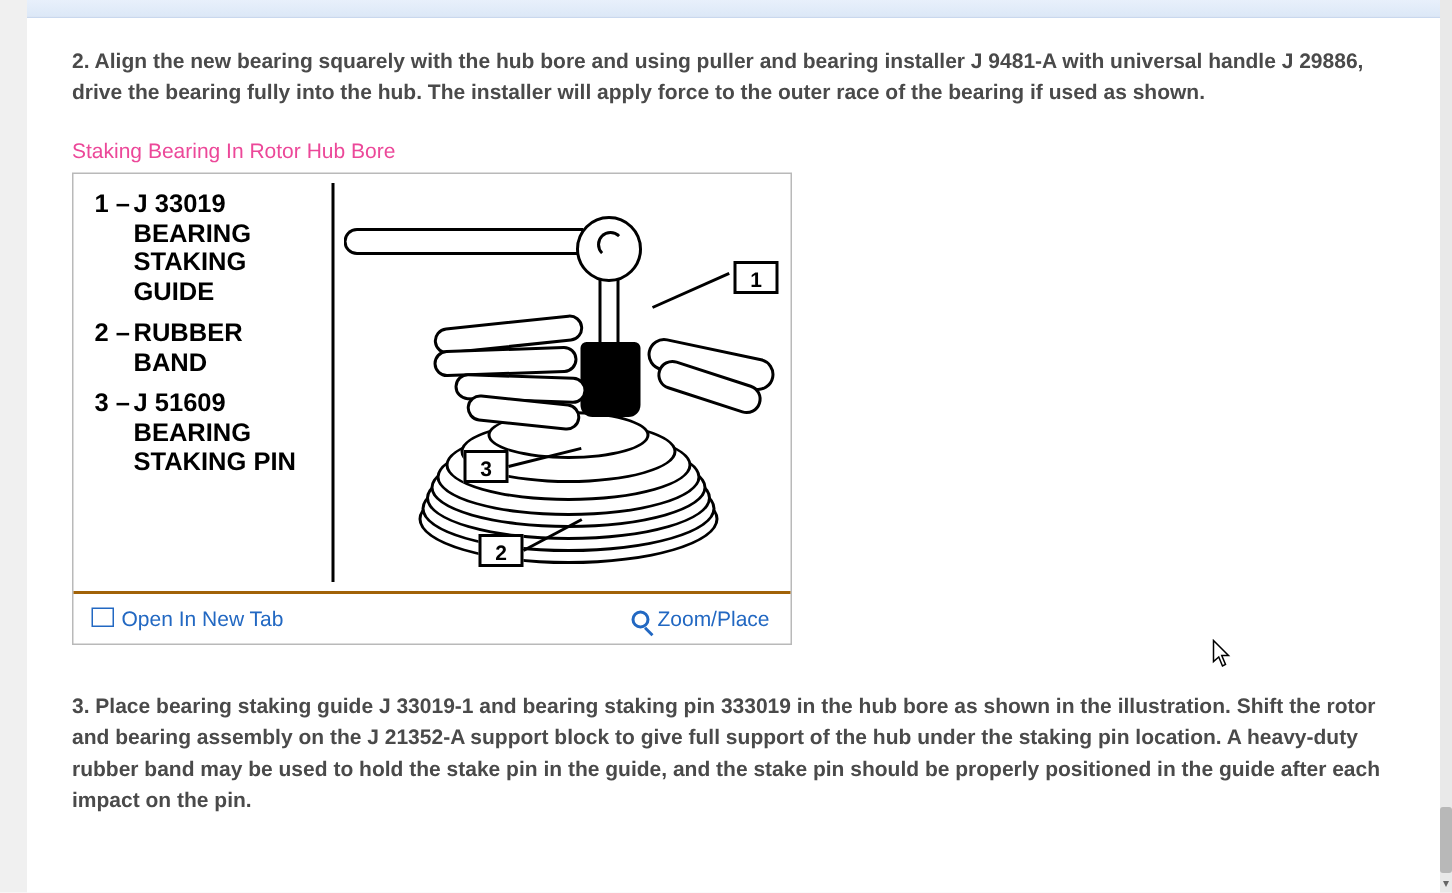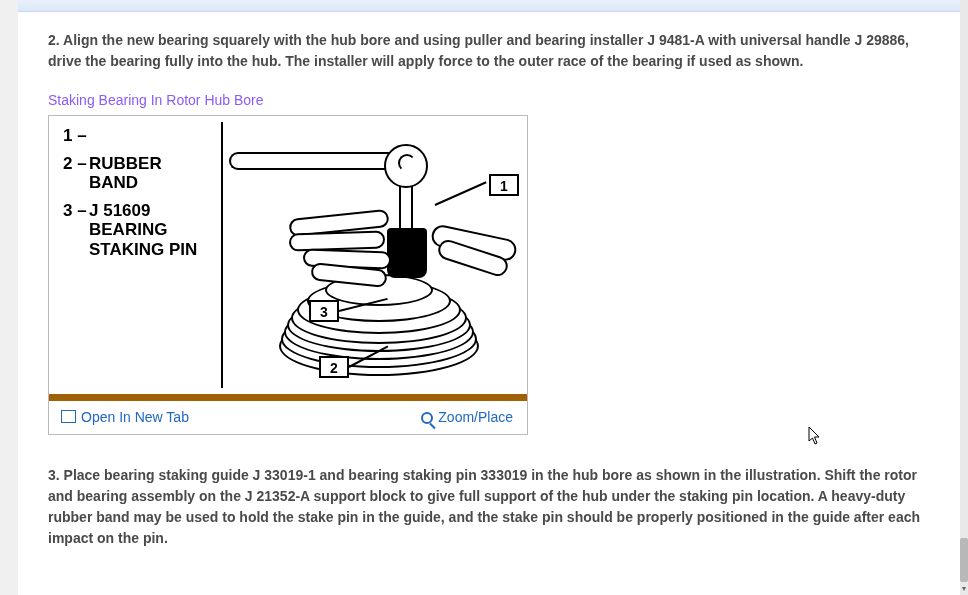--- a/index.html
+++ b/index.html
@@ -25,21 +25,21 @@
     background: linear-gradient(#e8f0fb, #dce8f7);
     border-bottom: 1px solid #c9d8ee;
     margin-bottom: 18px;
   }
   .content {
     padding: 0 30px;
     line-height: 1.5;
     color: #4a4a4a;
   }
   .step { margin-bottom: 18px; font-weight: bold; }
-  .caption { margin-bottom: 4px; color: #8b5cf6; }
+  .caption { margin-bottom: 4px; color: #ec4899; }
   .figure-wrap {
     border: 1px solid #b9b9b9;
     width: 480px;
     background: #fff;
     margin-bottom: 30px;
   }
   .figure-img {
     height: 278px;
     position: relative;
     overflow: hidden;
@@ -162,21 +162,21 @@
     line-height: 20px;
     color: #000;
   }
   .lead {
     position: absolute;
     background: #000;
     height: 2px;
     transform-origin: left center;
   }
   .figure-bar {
-    border-top: 7px solid #a16207;
+    border-top: 2px solid #a16207;
     display: flex;
     justify-content: space-between;
     align-items: center;
     padding: 6px 14px;
     font-size: 14px;
   }
   .figure-bar a {
     color: #2268c2;
     text-decoration: none;
     display: inline-flex;
@@ -249,20 +249,21 @@
     <p class="step"> 2. Align the new bearing squarely with the hub bore and using puller and bearing installer J 9481-A with universal handle J 29886, drive the bearing fully into the hub. The installer will apply force to the outer race of the bearing if used as shown.</p>
 
     <p class="caption">Staking Bearing In Rotor Hub Bore</p>
 
     <div class="figure-wrap">
       <div class="figure-img">
 
         <div class="legend">
           <div class="row">
             <span class="num">1 –</span>
+            <span class="txt">J 33019 BEARING STAKING GUIDE</span>
           </div>
           <div class="row">
             <span class="num">2 –</span>
             <span class="txt">RUBBER BAND</span>
           </div>
           <div class="row">
             <span class="num">3 –</span>
             <span class="txt">J 51609 BEARING STAKING PIN</span>
           </div>
         </div>

